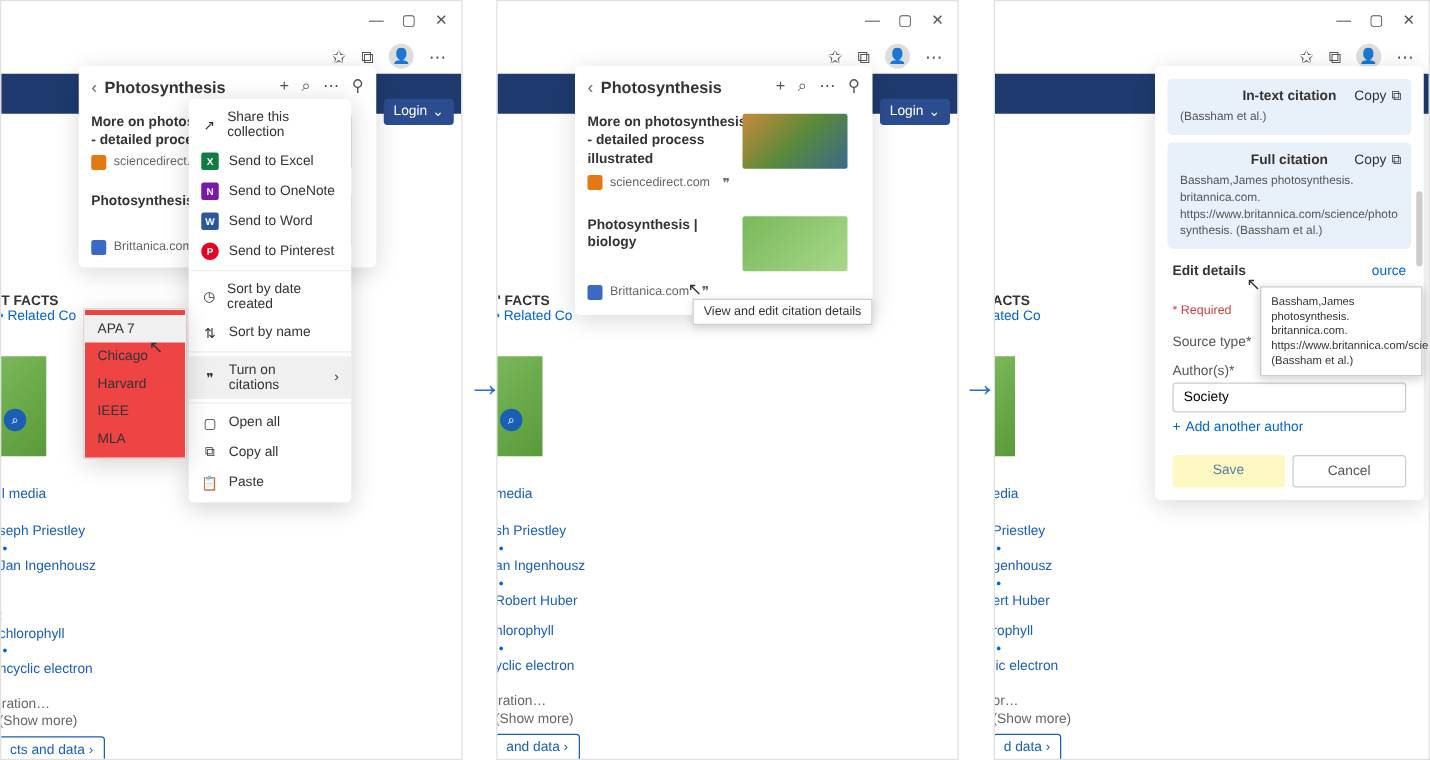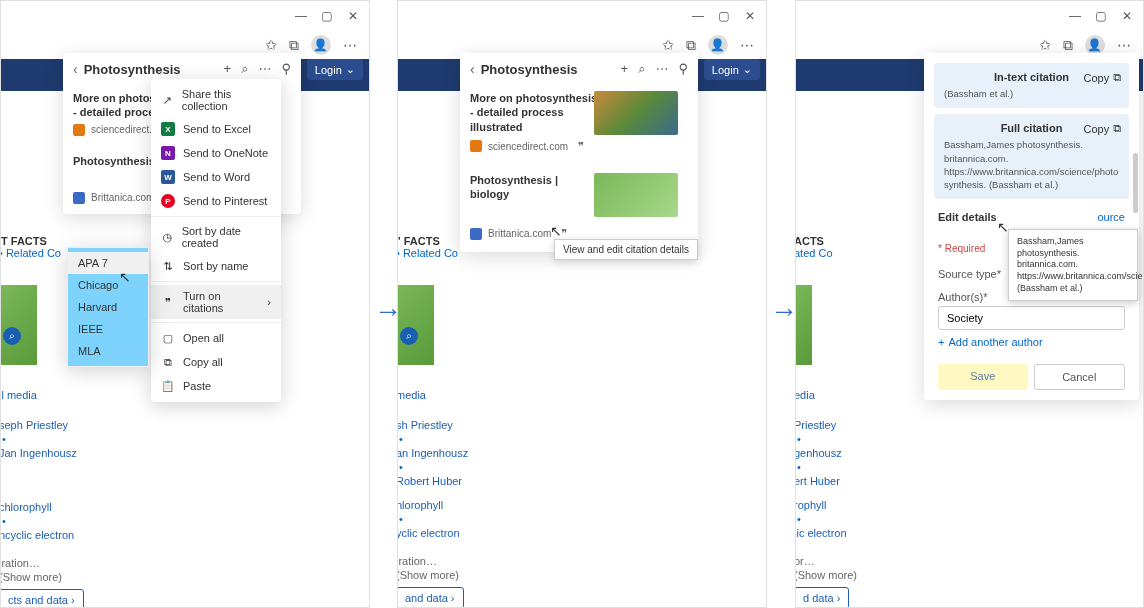--- a/index.html
+++ b/index.html
@@ -9,21 +9,21 @@
   .stage2 { left: 397px; }
   .stage3 { left: 795px; width: 349px; }
 
   .winbar { height: 30px; display: flex; justify-content: flex-end; align-items: center; gap: 14px; padding-right: 10px; color: #555; font-size: 12px; }
   .winbtn { width: 12px; text-align: center; }
 
   .toolbar-icons { height: 28px; display: flex; justify-content: flex-end; align-items: center; gap: 12px; padding-right: 12px; font-size: 14px; color: #555; }
   .avatar { width: 20px; height: 20px; border-radius: 50%; background: #ddd; display:flex; align-items:center; justify-content:center; font-size:12px; }
 
   .blue-strip { height: 32px; background: #1e3a6e; position: relative; }
-  .login-btn { position: absolute; right: 6px; top: 0; background: #2b4d8f; color: #fff; font-size: 11px; padding: 4px 8px; border-radius: 3px; display:flex; align-items:center; gap:4px; }
+  .login-btn { position: absolute; right: 6px; top: 20px; background: #2b4d8f; color: #fff; font-size: 11px; padding: 4px 8px; border-radius: 3px; display:flex; gap:4px; }
 
   .panel { position: absolute; top: 52px; right: 4px; width: 240px; background: #fff; box-shadow: 0 4px 20px rgba(0,0,0,.15); border-radius: 4px; }
   .panel-hdr { display: flex; align-items: center; padding: 8px 10px; gap: 6px; font-size: 13px; }
   .panel-hdr .back { color: #666; font-size: 14px; }
   .panel-hdr .title { flex:1; font-weight: 700; }
   .panel-hdr .hicons { display:flex; gap:10px; color:#555; font-size:13px; }
 
   .card { margin: 6px 10px 10px; }
   .card-title { font-size: 11px; font-weight: 600; margin-bottom: 4px; line-height: 1.3; max-width: 130px; }
   .card-row { display:flex; align-items:center; gap:6px; font-size:10px; color:#666; margin-top:4px;}
@@ -44,21 +44,21 @@
   
   .ctx { position:absolute; top:78px; left:150px; width:130px; background:#fff; box-shadow:0 4px 20px rgba(0,0,0,.18); border-radius:4px; padding:4px 0; font-size:11px; }
   .ctx-item { display:flex; align-items:center; gap:8px; padding:5px 10px; }
   .ctx-sep { height:1px; background:#eee; margin:3px 0; }
   .ctx-ico { width:14px; height:14px; font-size:11px; display:flex; align-items:center; justify-content:center; }
   .xl { background:#107c41; color:#fff; border-radius:2px; font-size:8px; font-weight:bold; }
   .on { background:#7719aa; color:#fff; border-radius:2px; font-size:8px; font-weight:bold; }
   .wd { background:#2b579a; color:#fff; border-radius:2px; font-size:8px; font-weight:bold; }
   .pt { background:#e60023; color:#fff; border-radius:50%; font-size:8px; font-weight:bold; }
 
-  .sub { position:absolute; top:246px; left:66px; width:82px; background:#7dd3fc; box-shadow:0 4px 20px rgba(0,0,0,.18); border:1px solid #eee; padding:4px 0; font-size:11px; }
+  .sub { position:absolute; top:246px; left:66px; width:82px; background:#ef4444; box-shadow:0 4px 20px rgba(0,0,0,.18); border:1px solid #eee; padding:4px 0; font-size:11px; }
   .sub-item { padding:5px 10px; }
   .cursor { position:absolute; font-size:14px; z-index:100; }
 
   .arrow-blue { position:absolute; color:#2b6cd4; font-size:28px; font-weight:bold; }
 
   .tooltip { position:absolute; background:#fff; border:1px solid #ccc; padding:4px 8px; font-size:10px; box-shadow:0 2px 8px rgba(0,0,0,.15); }
 
   
   .cit-panel { position:absolute; top:52px; left:128px; right:4px; background:#fff; box-shadow:0 4px 20px rgba(0,0,0,.15); border-radius:4px; padding:10px 0 0; }
   .cit-title { font-size:15px; font-weight:600; padding:0 14px 10px; }

